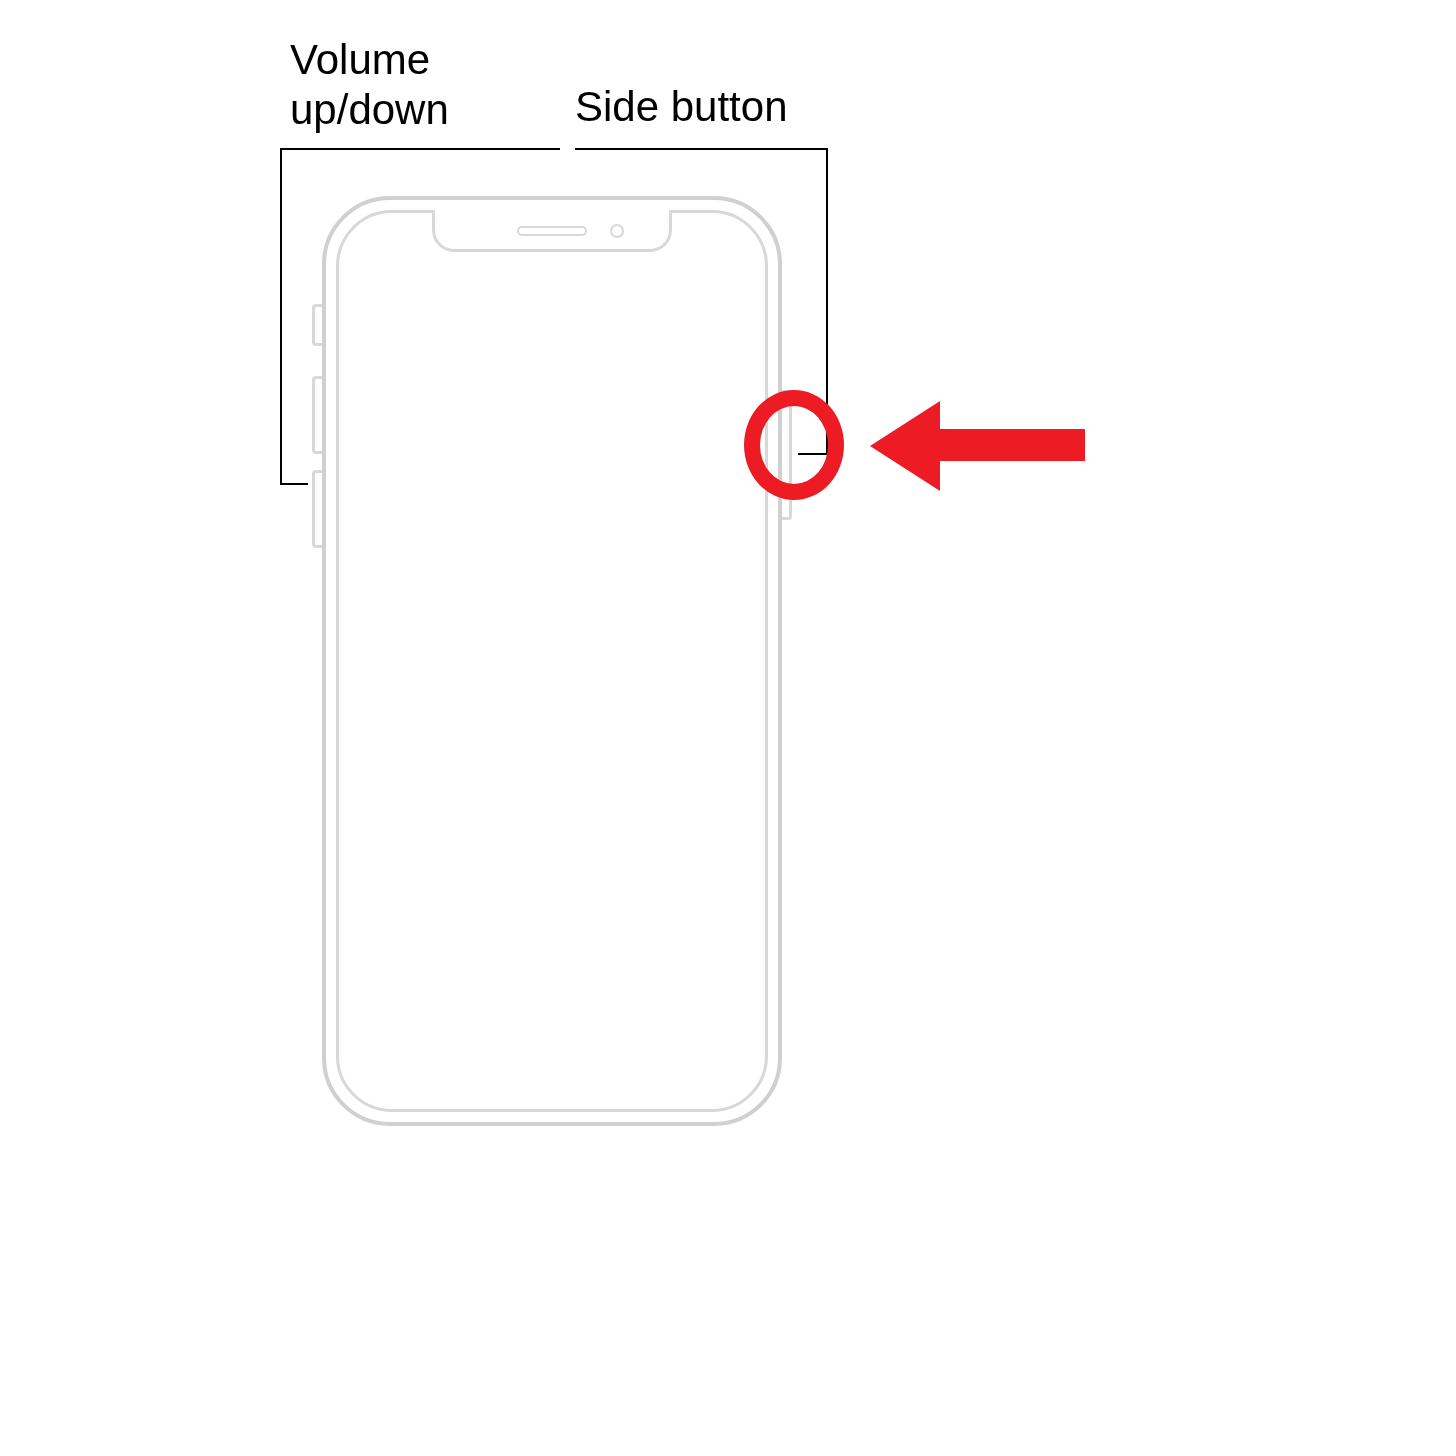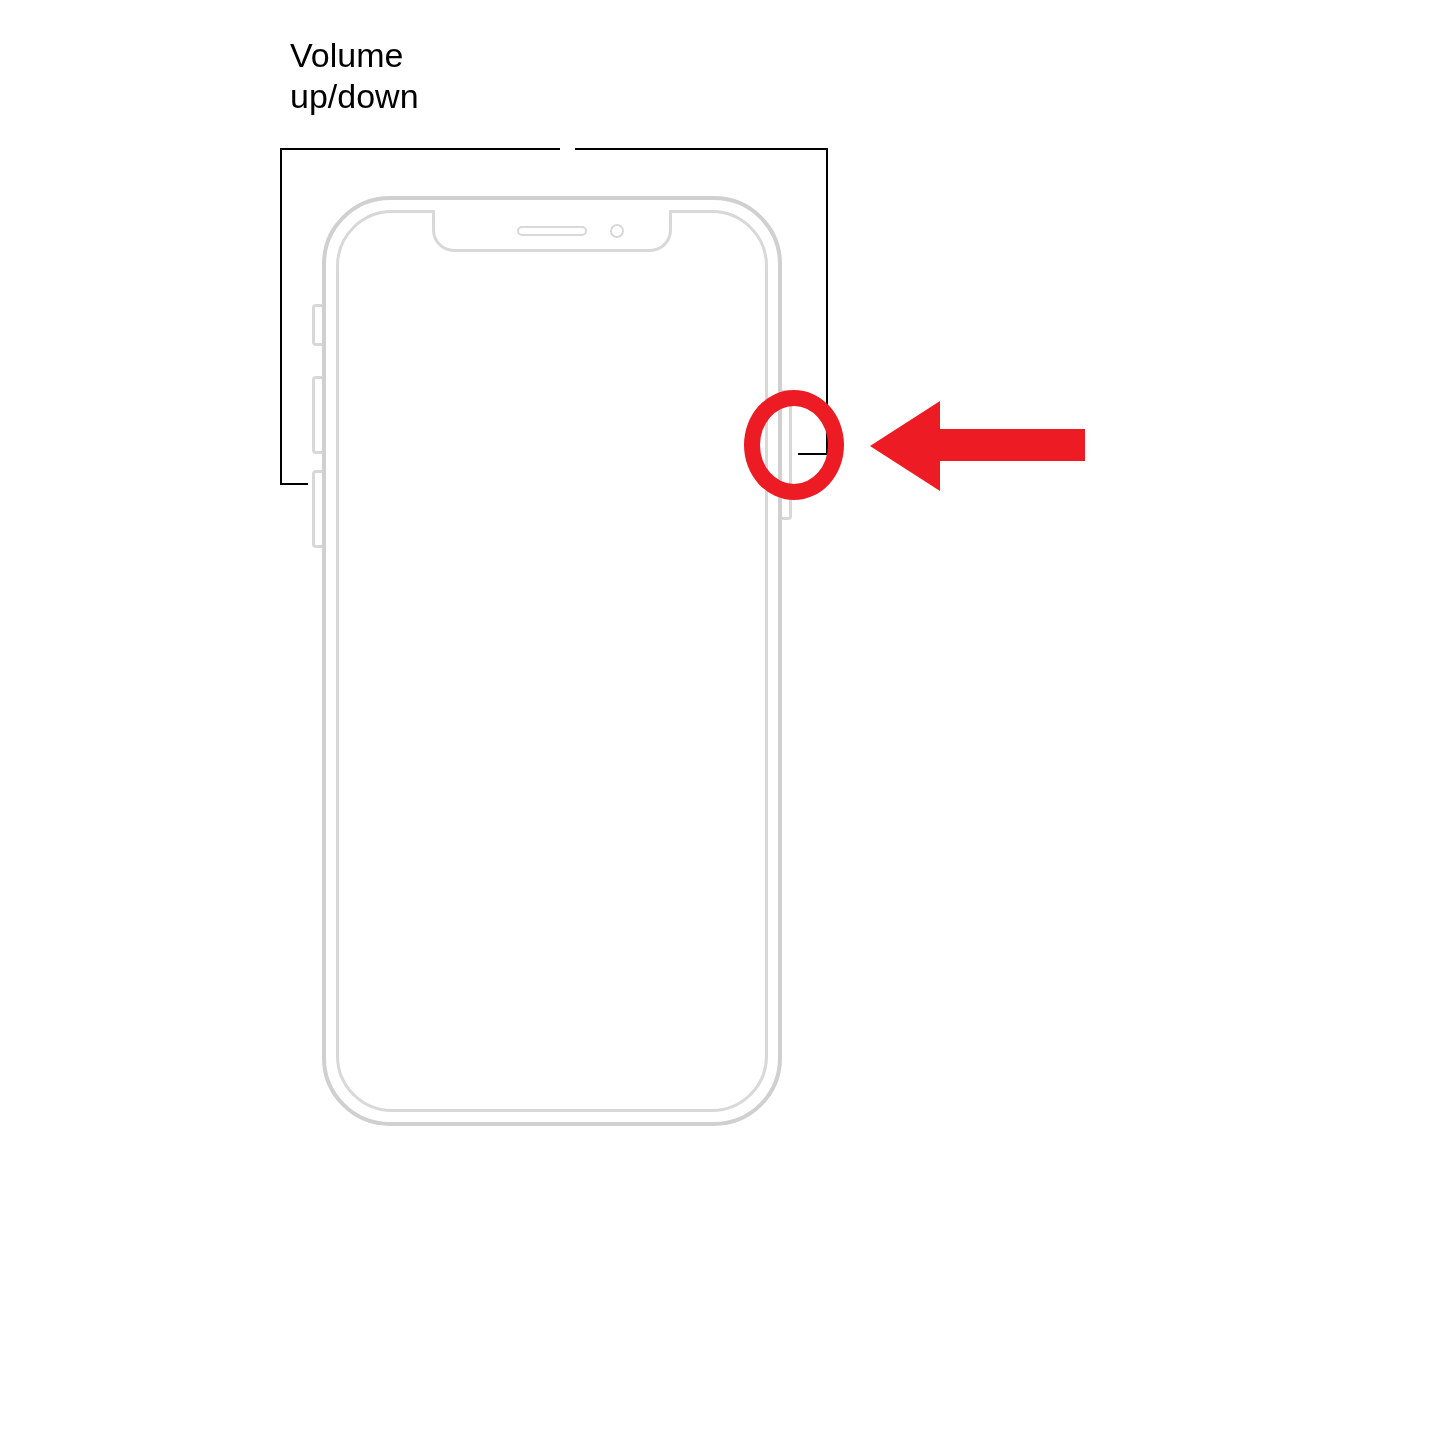--- a/index.html
+++ b/index.html
@@ -15,21 +15,21 @@
       position: relative;
     }
     .container {
       position: relative;
       width: 100%;
       height: 100%;
     }
     
     .label {
       position: absolute;
-      font-size: 34px;
+      font-size: 42px;
       color: #000;
       line-height: 1.2;
     }
     .label-volume {
       top: 35px;
       left: 290px;
       width: 220px;
     }
     .label-side {
       top: 82px;
@@ -217,20 +217,21 @@
       border-bottom: 45px solid transparent;
       border-right: 70px solid #ed1c24;
     }
   </style>
 </head>
 <body>
 
 <div class="container">
 
   <div class="label label-volume">Volume up/down</div>
+  <div class="label label-side">Side button</div>
 
   <div class="callout-line vol-h1"></div>
   <div class="callout-line vol-v"></div>
   <div class="callout-line vol-h-tick"></div>
 
   <div class="callout-line side-h1"></div>
   <div class="callout-line side-v"></div>
   <div class="callout-line side-h-tick"></div>
 
   <div class="phone">

